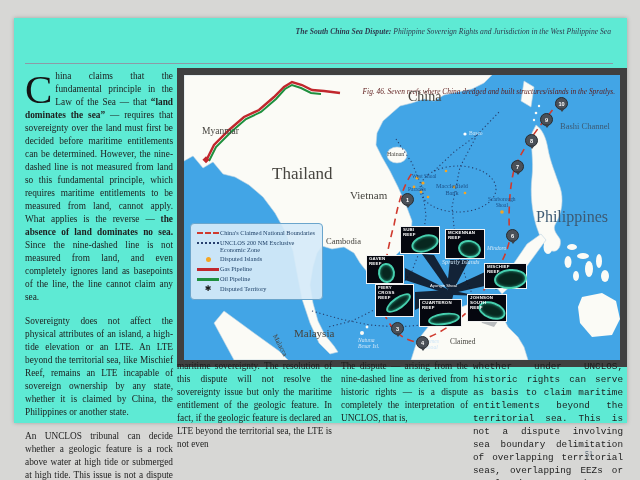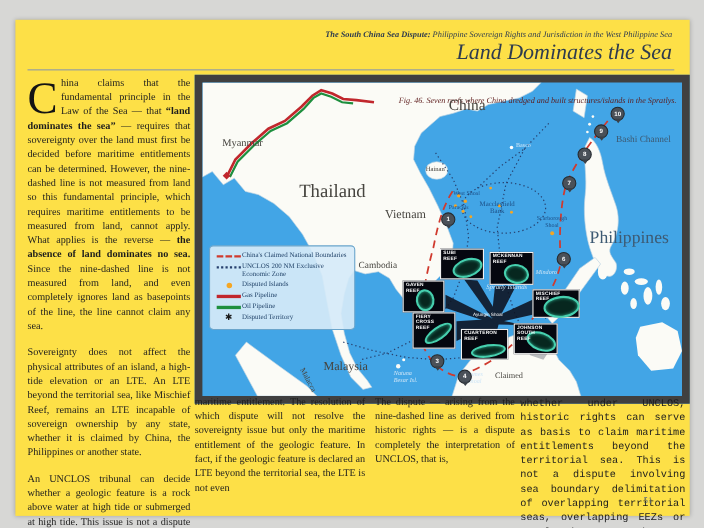--- a/index.html
+++ b/index.html
@@ -1,18 +1,18 @@
 <!DOCTYPE html>
 <html><head>
 <meta charset="utf-8">
 <style>
   html,body{margin:0;padding:0;}
   body{width:640px;height:480px;background:#d7d7d5;position:relative;overflow:hidden;
        font-family:"Liberation Serif", serif;}
-  .page{position:absolute;left:14px;top:18px;width:613px;height:451px;background:#fde047;
+  .page{position:absolute;left:14px;top:18px;width:613px;height:405px;background:#5eead4;
         box-shadow:0 0 4px rgba(0,0,0,.25);}
   
   .series{position:absolute;top:9px;right:16px;font-size:7.6px;font-style:italic;color:#2e3b4e;}
   .series b{font-weight:bold;}
   .page-title{position:absolute;top:19px;right:16px;font-size:20px;font-style:italic;color:#2e3b4e;}
   .rule{position:absolute;top:45px;left:11px;width:588px;height:1px;background:#8d9aa6;}
   
   .bodytxt{font-size:9.3px;line-height:13px;color:#1d1d1d;text-align:justify;}
   .bodytxt p{margin:0 0 11px 0;}
   .leftcol{position:absolute;left:11px;top:52px;width:148px;}
@@ -57,21 +57,20 @@
   .reef-shape{position:absolute;border:2px solid #46cfae;border-radius:50%;background:#07271f;
        box-shadow:0 0 3px #2ba88a inset;}
   .ast{position:absolute;font-size:9px;color:#16181a;}
 </style>
 </head>
 <body>
 
 <div class="page">
 
   <div class="series"><b>The South China Sea Dispute:</b><span> Philippine Sovereign Rights and Jurisdiction in the West Philippine Sea</span></div>
-  <div class="page-title">Land Dominates the Sea</div>
   <div class="rule"></div>
 
   <div class="leftcol bodytxt">
     <p><span class="dropcap">C</span><span>hina claims that the fundamental principle in the Law of the Sea — that </span><b>“land dominates the sea”</b><span> — requires that sovereignty over the land must first be decided before maritime entitlements can be determined.  However, the nine-dashed line is not measured from land so this fundamental principle, which requires maritime entitlements to be measured from land, cannot apply.  What applies is the reverse — </span><b>the absence of land dominates no sea.</b><span> Since the nine-dashed line is not measured from land, and even completely ignores land as basepoints of the line, the line cannot claim any sea.</span></p>
     <p>Sovereignty does not affect the physical attributes of an island, a high-tide elevation or an LTE.  An LTE beyond the territorial sea, like Mischief Reef, remains an LTE incapable of sovereign ownership by any state, whether it is claimed by China, the Philippines or another state.</p>
     <p>An UNCLOS tribunal can decide whether a geologic feature is a rock above water at high tide or submerged at high tide. This issue is not a dispute on sovereignty, but a dispute on</p>
   </div>
 
   <div class="map">
     <svg class="geo" width="436" height="285" viewBox="0 0 436 285">
@@ -284,21 +283,21 @@
       </div>
     <div class="reef" style="left:283px;top:219px;width:40px;height:28px;">
       <div class="reef-shape" style="left:10px;top:7px;width:24px;height:13px;transform:rotate(20deg);"></div>
       <span class="reef-label">JOHNSON
 SOUTH
 REEF</span>
       </div>
   </div>
 
   <div class="bcol c1 bodytxt">
-    <p>maritime entitlement. The resolution of which dispute will not resolve the sovereignty issue but only the maritime entitlement of the geologic feature. In fact, if the geologic feature is declared an LTE beyond the territorial sea, the LTE is not even</p>
+    <p>maritime sovereignty. The resolution of this dispute will not resolve the sovereignty issue but only the maritime entitlement of the geologic feature. In fact, if the geologic feature is declared an LTE beyond the territorial sea, the LTE is not even</p>
   </div>
   <div class="bcol c2 bodytxt">
     <p>The dispute — arising from the nine-dashed line as derived from historic rights — is a dispute completely the interpretation of UNCLOS, that is,</p>
   </div>
   <div class="bcol c3 bodytxt">
     <p>whether under UNCLOS, historic rights can serve as basis to claim maritime entitlements beyond the territorial sea.  This is not a dispute involving sea boundary delimitation of overlapping territorial seas, overlapping EEZs or overlapping ECSs between coastal states.</p>
   </div>
 
   <div class="pagenum">51</div>
 </div>

